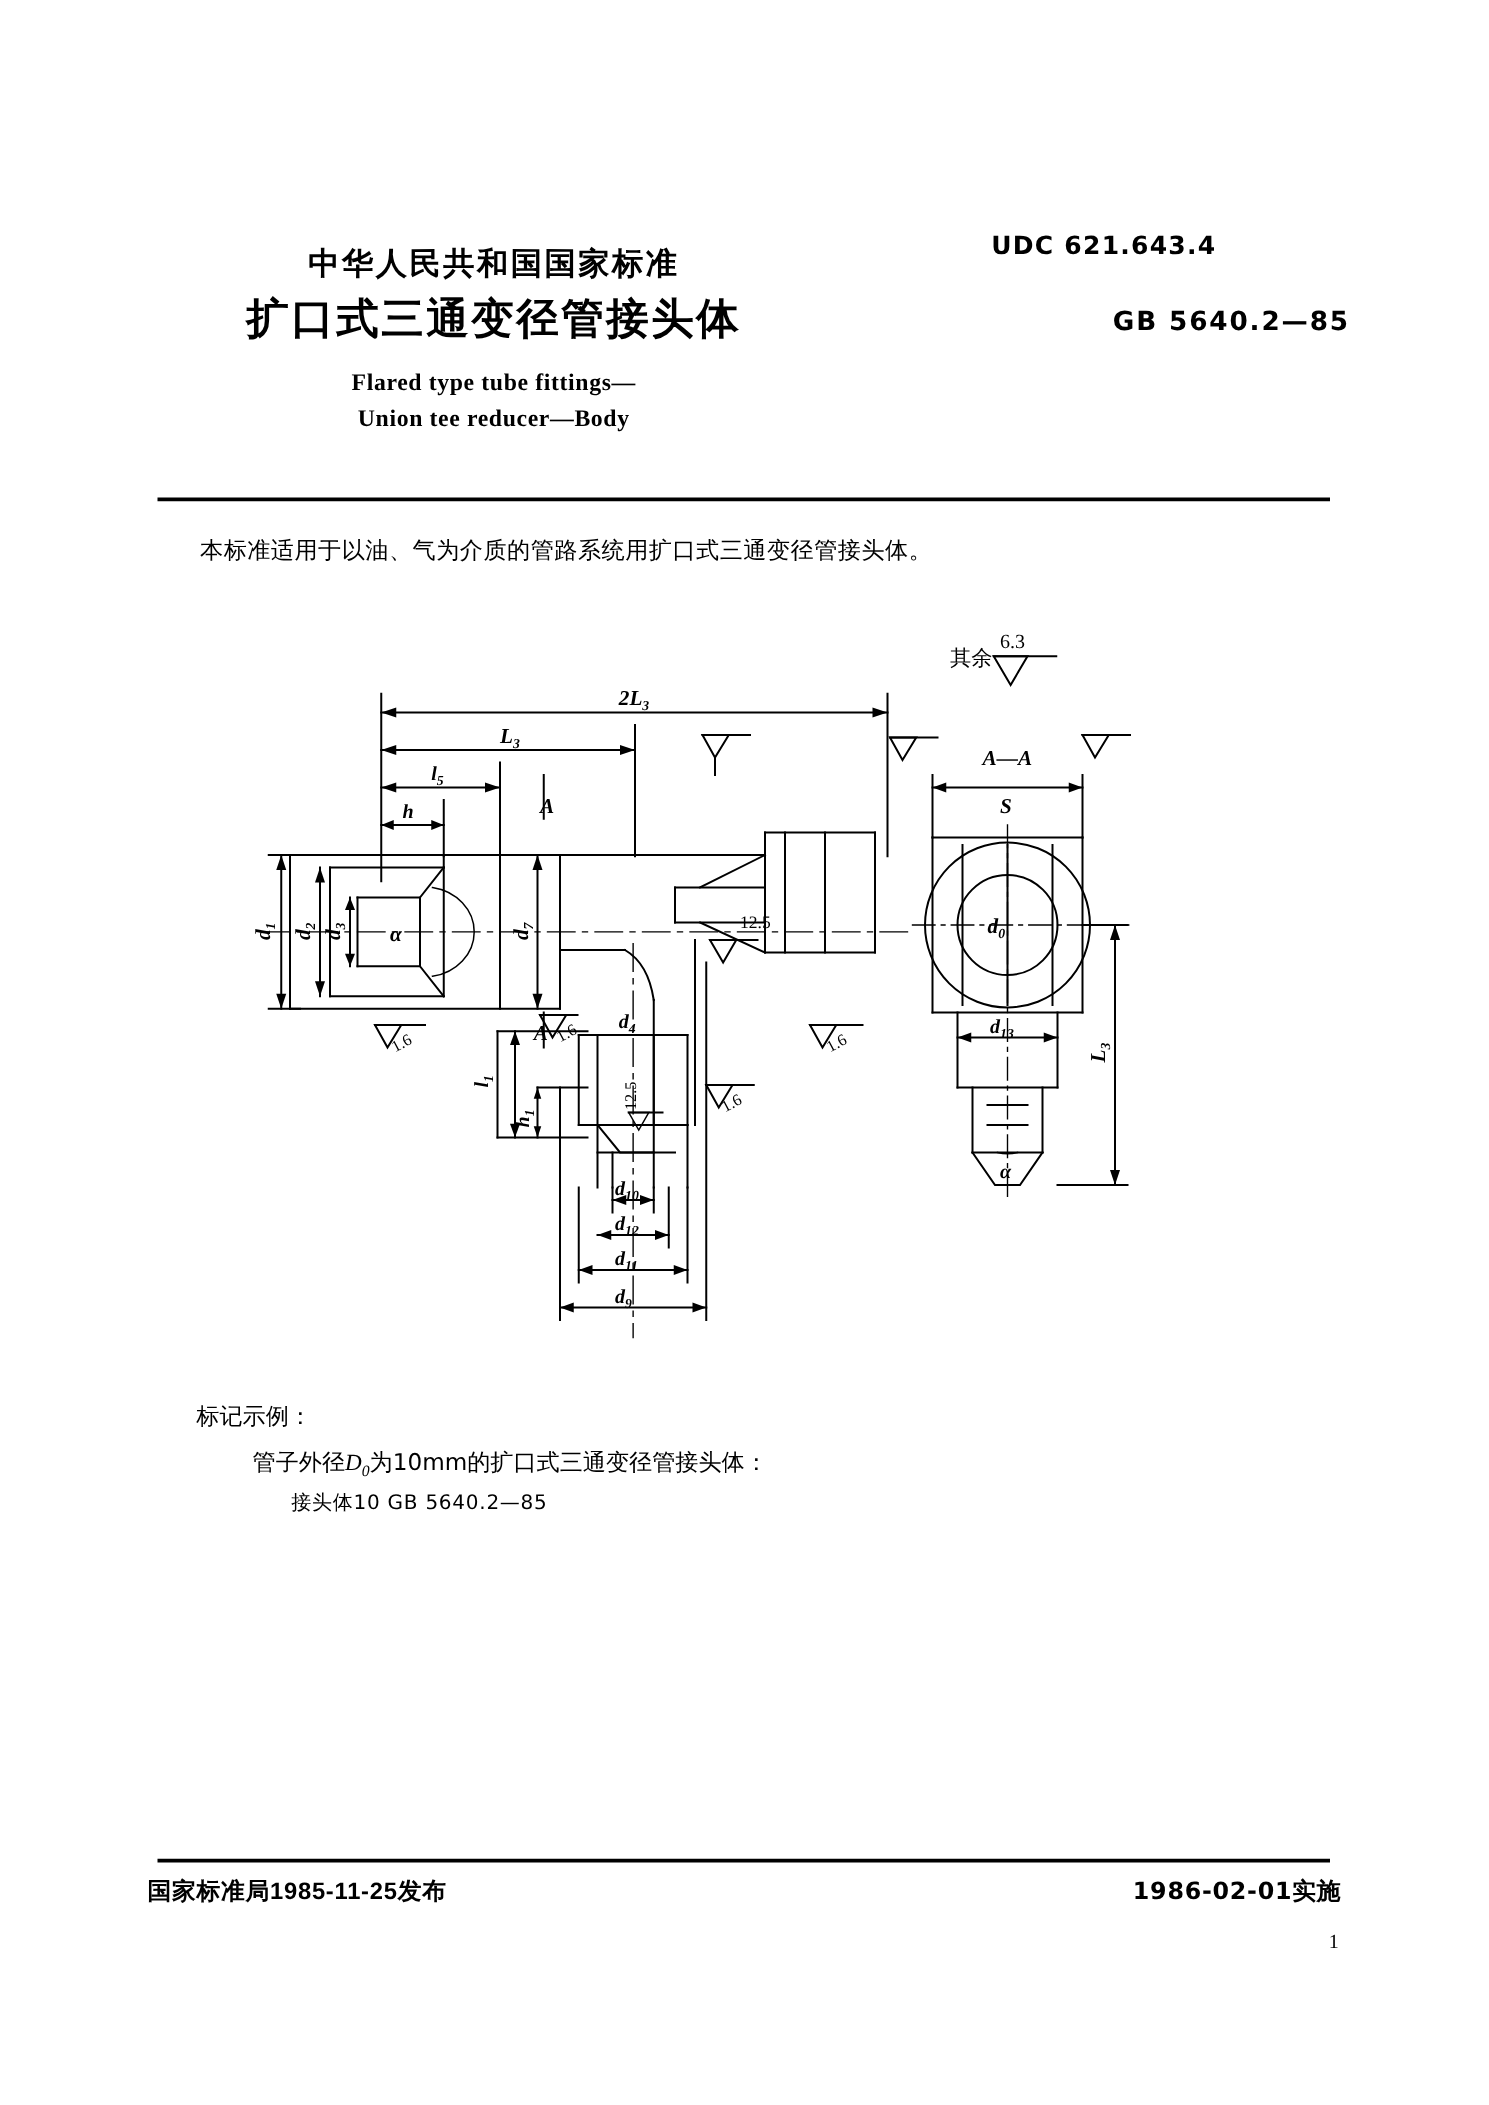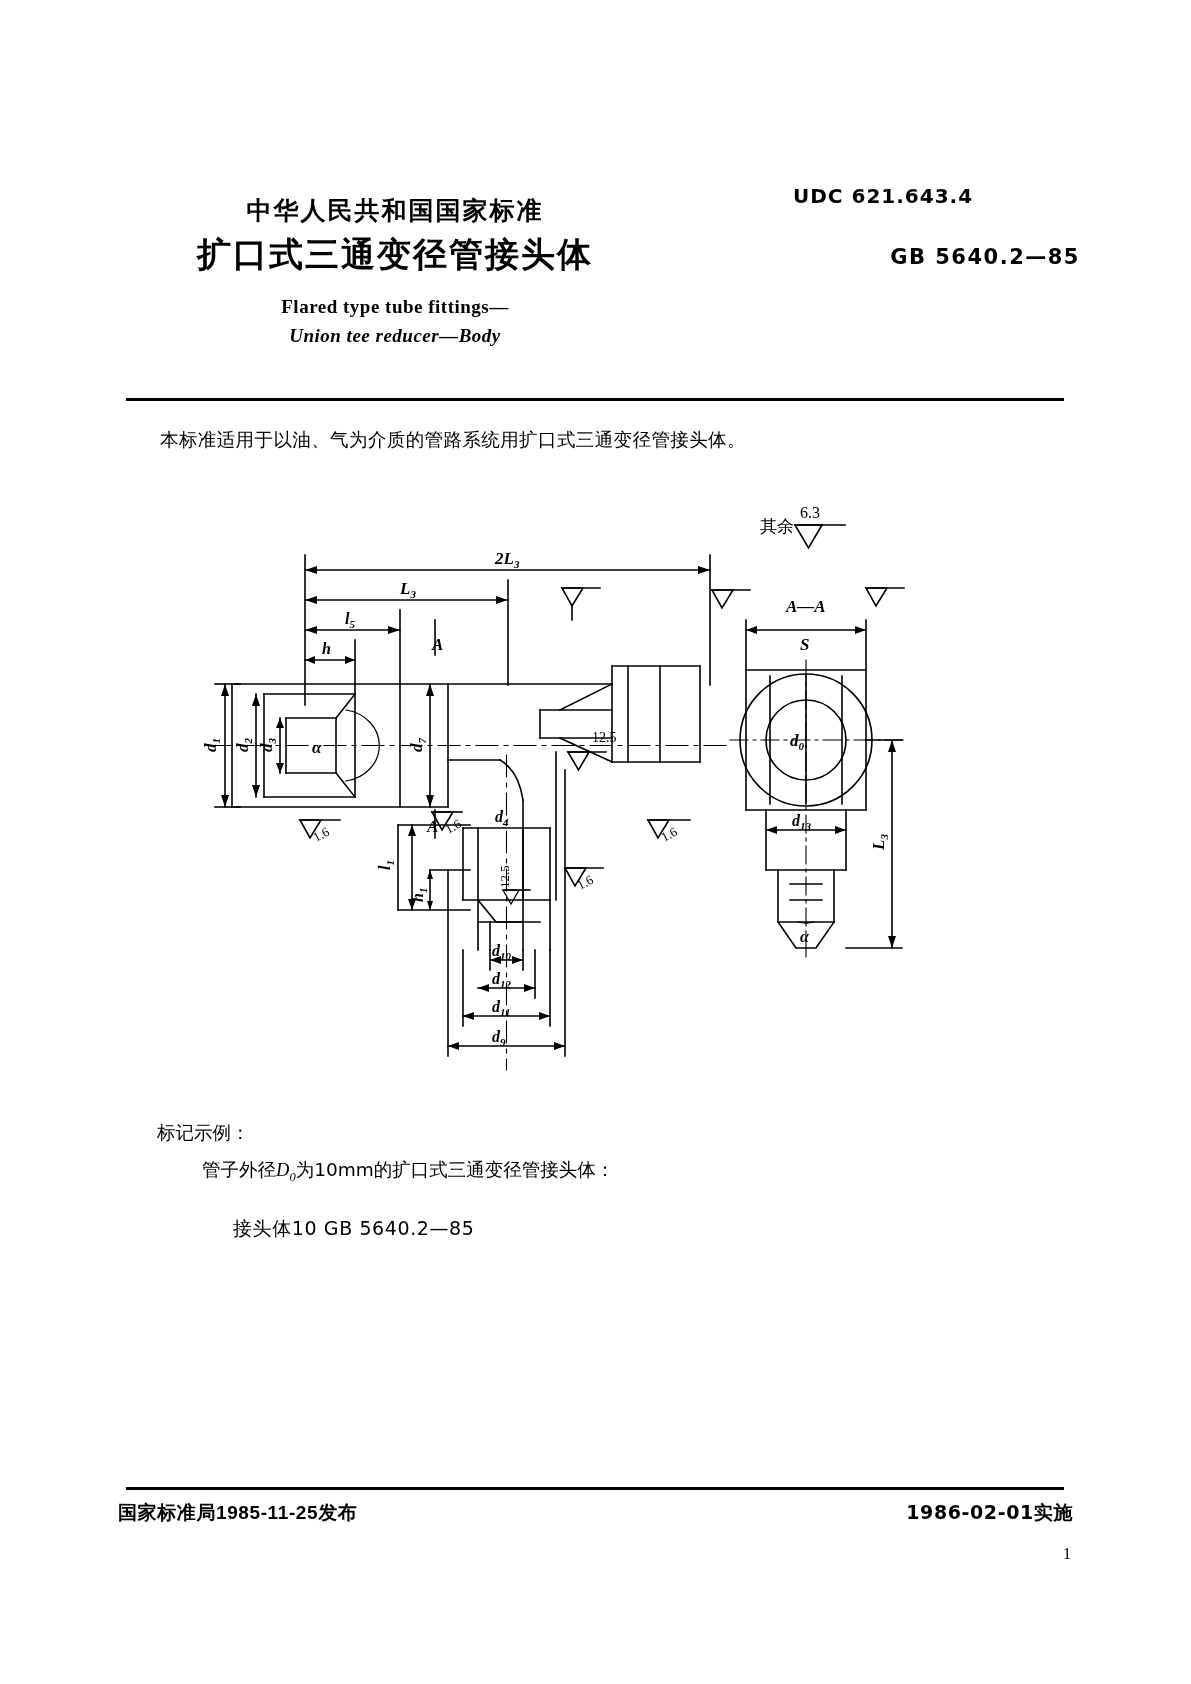--- a/index.html
+++ b/index.html
@@ -21,21 +21,21 @@
     position:absolute;left:0;top:232px;width:790px;text-align:center;
     font-family:"DejaVu Sans","Liberation Sans",sans-serif;
     font-size:34px;font-weight:bold;letter-spacing:2px;
   }
   .hdr-en1,.hdr-en2{
     position:absolute;left:0;width:790px;text-align:center;
     font-family:"Liberation Serif","DejaVu Serif",serif;
     font-size:19px;font-weight:bold;letter-spacing:.5px;
   }
   .hdr-en1{top:296px;}
-  .hdr-en2{top:325px;font-style:italic;}
+  .hdr-en2{top:325px;}
 
   .hdr-udc{
     position:absolute;left:760px;top:184px;width:300px;text-align:left;
     font-family:"DejaVu Sans","Liberation Sans",sans-serif;
     font-size:20px;font-weight:bold;letter-spacing:1px;margin-left:33px;
   }
   .hdr-gb{
     position:absolute;left:760px;top:245px;width:320px;text-align:right;
     font-family:"DejaVu Sans","Liberation Sans",sans-serif;
     font-size:21px;font-weight:bold;letter-spacing:1.5px;
@@ -61,21 +61,21 @@
     font-size:18.5px;white-space:nowrap;
   }
   .mark-line1{
     position:absolute;left:202px;top:1157px;
     font-family:"DejaVu Sans","Liberation Sans",sans-serif;
     font-size:18.5px;white-space:nowrap;
   }
   .mark-line2{
     position:absolute;left:233px;top:1192px;
     font-family:"DejaVu Sans","Liberation Sans",sans-serif;
-    font-size:19px;white-space:nowrap;letter-spacing:.6px;margin-top:24px;
+    font-size:16px;white-space:nowrap;letter-spacing:.6px;
   }
   .it{font-family:"Liberation Serif","DejaVu Serif",serif;font-style:italic;}
   .sub{font-size:0.68em;vertical-align:sub;}
 
   
   .foot-left{
     position:absolute;left:118px;top:1500px;
     font-family:Liberation Sans, sans-serif;
     font-size:19px;font-weight:bold;letter-spacing:.6px;white-space:nowrap;
   }

